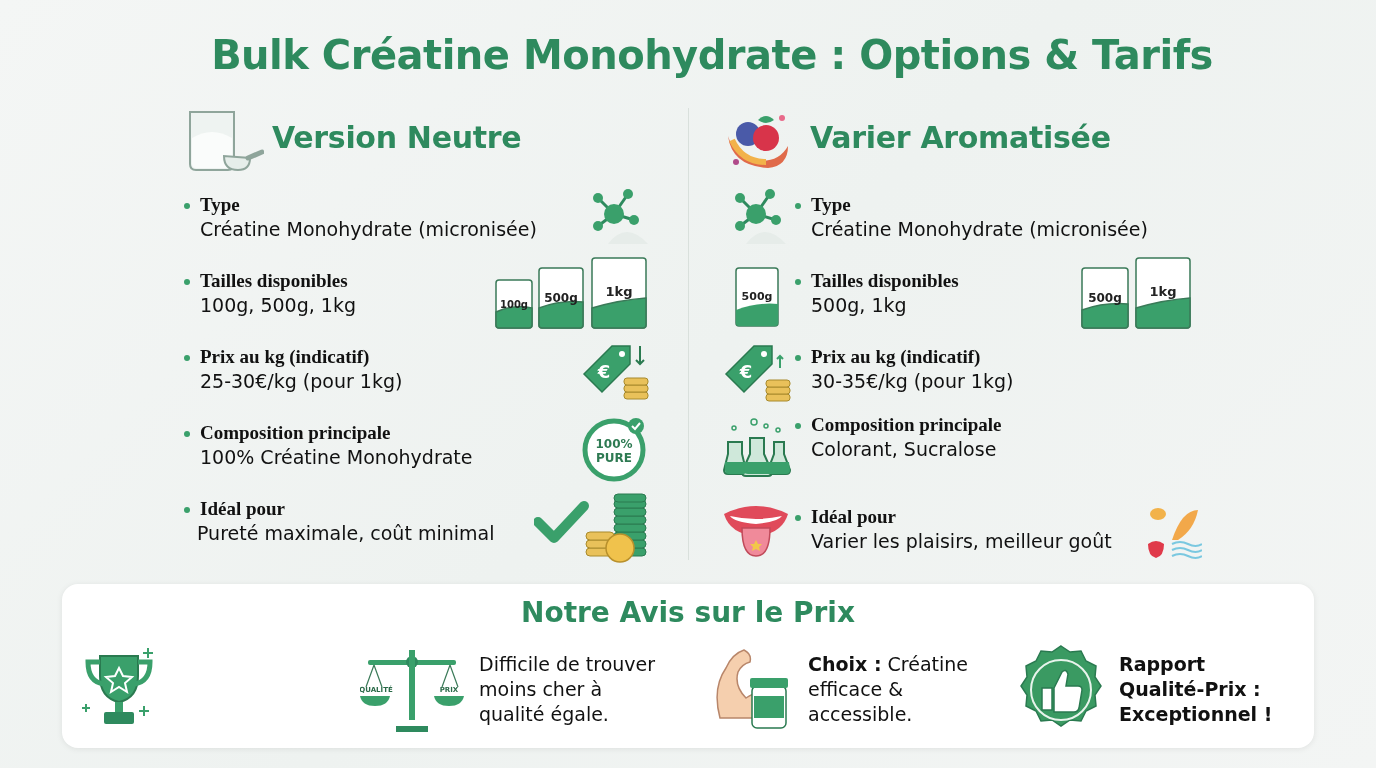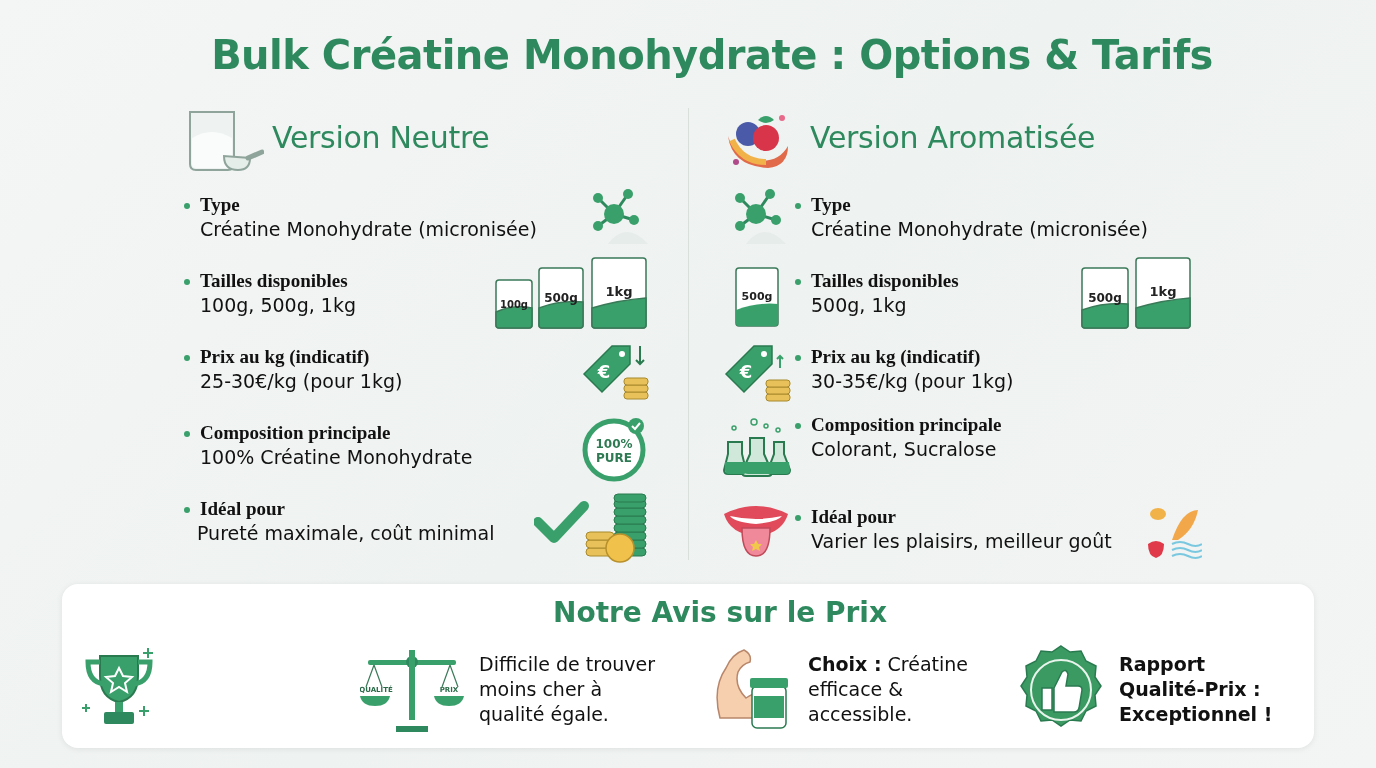--- a/index.html
+++ b/index.html
@@ -10,33 +10,33 @@
     color: #111;
     position: relative;
   }
   .title {
     position: absolute; left: 0; width: 1376px; top: 32px;
     text-align: center; font-size: 40px; font-weight: bold; color: #2e8a5e;
     letter-spacing: -0.5px;
     padding-left: 48px;
   }
   .divider { position: absolute; left: 688px; top: 108px; width: 1px; height: 452px; background: #d9e0dc; }
-  .col-title { position: absolute; font-size: 30px; font-weight: normal; color: #2e8a5e; letter-spacing: -0.3px; }
+  .col-title { position: absolute; font-size: 30px; font-weight: bold; color: #2e8a5e; letter-spacing: -0.3px; }
   .item { position: absolute; }
   .item .label { font-size: 19px; font-weight: bold; color: #111; line-height: 24px; position: relative; padding-left: 16px; font-family: Liberation Serif, serif; }
   .item .label::before {
     content: ""; position: absolute; left: 0; top: 10px; width: 6px; height: 6px; border-radius: 50%; background: #3aa06b;
   }
   .item .value { font-size: 19px; color: #111; line-height: 25px; padding-left: 16px; white-space: nowrap; }
   .icon { position: absolute; }
   .panel {
     position: absolute; left: 62px; top: 584px; width: 1252px; height: 164px;
     background: #fff; border-radius: 16px; box-shadow: 0 1px 6px rgba(0,0,0,0.08);
   }
-  .panel-title { position: absolute; top: 12px; left: 0; width: 100%; text-align: center; font-size: 28px; font-weight: bold; color: #2e8a5e; margin-left: 32px; }
+  .panel-title { position: absolute; top: 12px; left: 0; width: 100%; text-align: center; font-size: 28px; font-weight: bold; color: #2e8a5e; }
   .verdict { position: absolute; font-size: 19px; line-height: 25px; color: #111; }
   .verdict b { font-weight: bold; }
   .bag-label { font-family: "DejaVu Sans", sans-serif; font-weight: bold; fill: #222; }
 </style>
 </head>
 <body>
 
 <div class="title">Bulk Créatine Monohydrate : Options &amp; Tarifs</div>
 <div class="divider"></div>
 
@@ -139,21 +139,21 @@
 
 <svg class="icon" style="left:722px;top:106px" width="70" height="70" viewBox="0 0 70 70">
   <path d="M6 30 q4 30 40 32 q20 -2 20 -22 q-10 18 -34 14 q-20 -4 -26 -24 z" fill="#e06a4a"></path>
   <path d="M10 34 q10 22 34 22" stroke="#f2b24a" stroke-width="6" fill="none"></path>
   <circle cx="26" cy="28" r="12" fill="#4a5aa8"></circle>
   <circle cx="44" cy="32" r="13" fill="#d8344a"></circle>
   <path d="M36 14 q8 -8 16 0 q-8 6 -16 0 z" fill="#3aa06b"></path>
   <circle cx="60" cy="12" r="3" fill="#e86a8a"></circle>
     <circle cx="14" cy="56" r="3" fill="#b04a8a"></circle>
 </svg>
-<div class="col-title" style="left:810px;top:120px">Version Aromatisée</div>
+<div class="col-title" style="left:810px;top:120px">Varier Aromatisée</div>
 
 <svg class="icon" style="left:726px;top:186px" width="62" height="60" viewBox="0 0 62 60">
   <path d="M20 58 q18 -24 40 0 z" fill="#e6ece9"></path>
   <g stroke="#2e8a5e" stroke-width="3">
       <line x1="30" y1="28" x2="14" y2="12"></line>
       <line x1="30" y1="28" x2="44" y2="8"></line>
       <line x1="30" y1="28" x2="50" y2="34"></line>
       <line x1="30" y1="28" x2="14" y2="40"></line>
     </g>
   <circle cx="30" cy="28" r="10" fill="#3aa06b"></circle>

